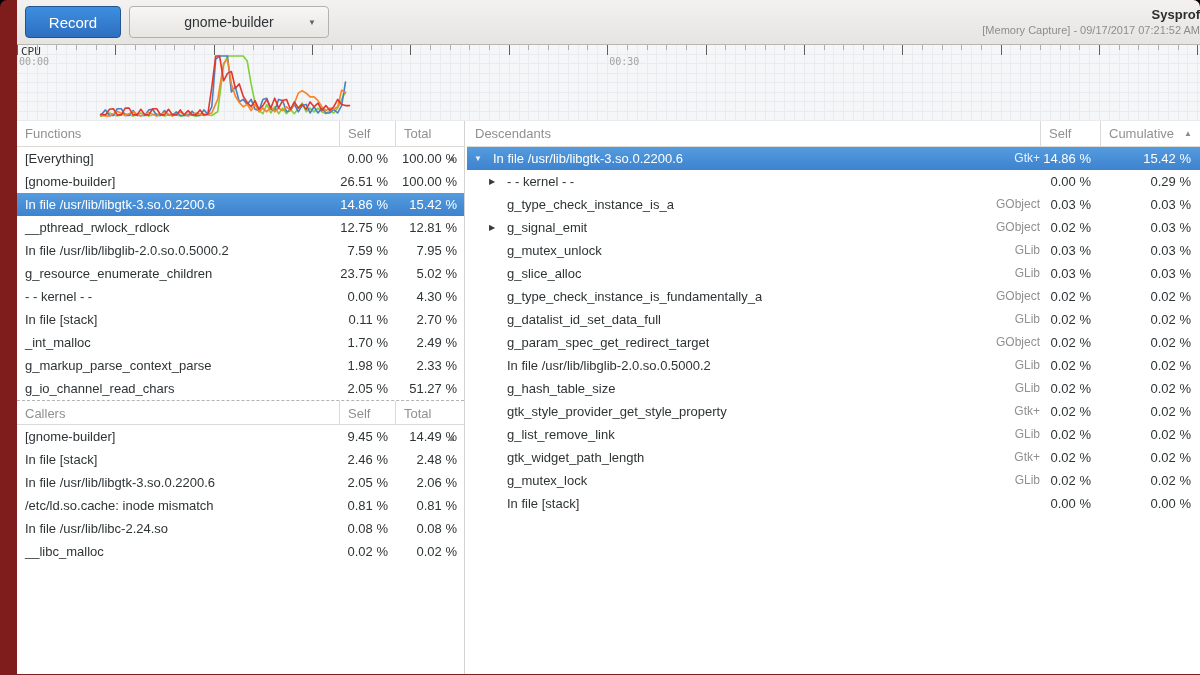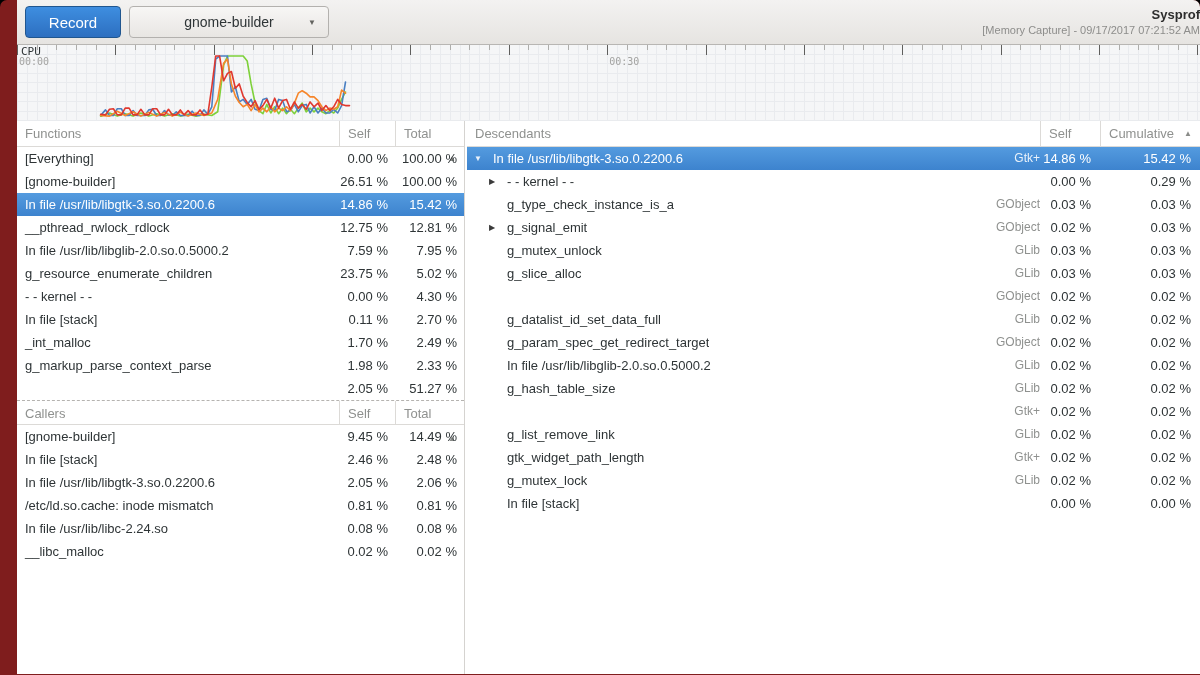--- a/index.html
+++ b/index.html
@@ -390,20 +390,21 @@
             <span class="cell-self-l">1.70 %</span>
             <span class="cell-total-l">2.49 %</span>
           </div>
           <div class="row">
             <span class="cell-name">g_markup_parse_context_parse</span>
             <span class="spacer"></span>
             <span class="cell-self-l">1.98 %</span>
             <span class="cell-total-l">2.33 %</span>
           </div>
           <div class="row">
+            <span class="cell-name">g_io_channel_read_chars</span>
             <span class="spacer"></span>
             <span class="cell-self-l">2.05 %</span>
             <span class="cell-total-l">51.27 %</span>
           </div>
         </div>
 
       <div class="pane-header dashed-top">
         <span class="ph-name">Callers</span>
         <span class="ph-col ph-self-l">
             <span>Self</span>
@@ -509,20 +510,21 @@
           <div class="row indent-1">
             <span class="expander"></span>
             <span class="cell-name">g_slice_alloc</span>
             <span class="spacer"></span>
             <span class="category">GLib</span>
             <span class="cell-self-r">0.03 %</span>
             <span class="cell-cum-r">0.03 %</span>
           </div>
           <div class="row indent-1">
             <span class="expander"></span>
+            <span class="cell-name">g_type_check_instance_is_fundamentally_a</span>
             <span class="spacer"></span>
             <span class="category">GObject</span>
             <span class="cell-self-r">0.02 %</span>
             <span class="cell-cum-r">0.02 %</span>
           </div>
           <div class="row indent-1">
             <span class="expander"></span>
             <span class="cell-name">g_datalist_id_set_data_full</span>
             <span class="spacer"></span>
             <span class="category">GLib</span>
@@ -548,20 +550,21 @@
           <div class="row indent-1">
             <span class="expander"></span>
             <span class="cell-name">g_hash_table_size</span>
             <span class="spacer"></span>
             <span class="category">GLib</span>
             <span class="cell-self-r">0.02 %</span>
             <span class="cell-cum-r">0.02 %</span>
           </div>
           <div class="row indent-1">
             <span class="expander"></span>
+            <span class="cell-name">gtk_style_provider_get_style_property</span>
             <span class="spacer"></span>
             <span class="category">Gtk+</span>
             <span class="cell-self-r">0.02 %</span>
             <span class="cell-cum-r">0.02 %</span>
           </div>
           <div class="row indent-1">
             <span class="expander"></span>
             <span class="cell-name">g_list_remove_link</span>
             <span class="spacer"></span>
             <span class="category">GLib</span>

